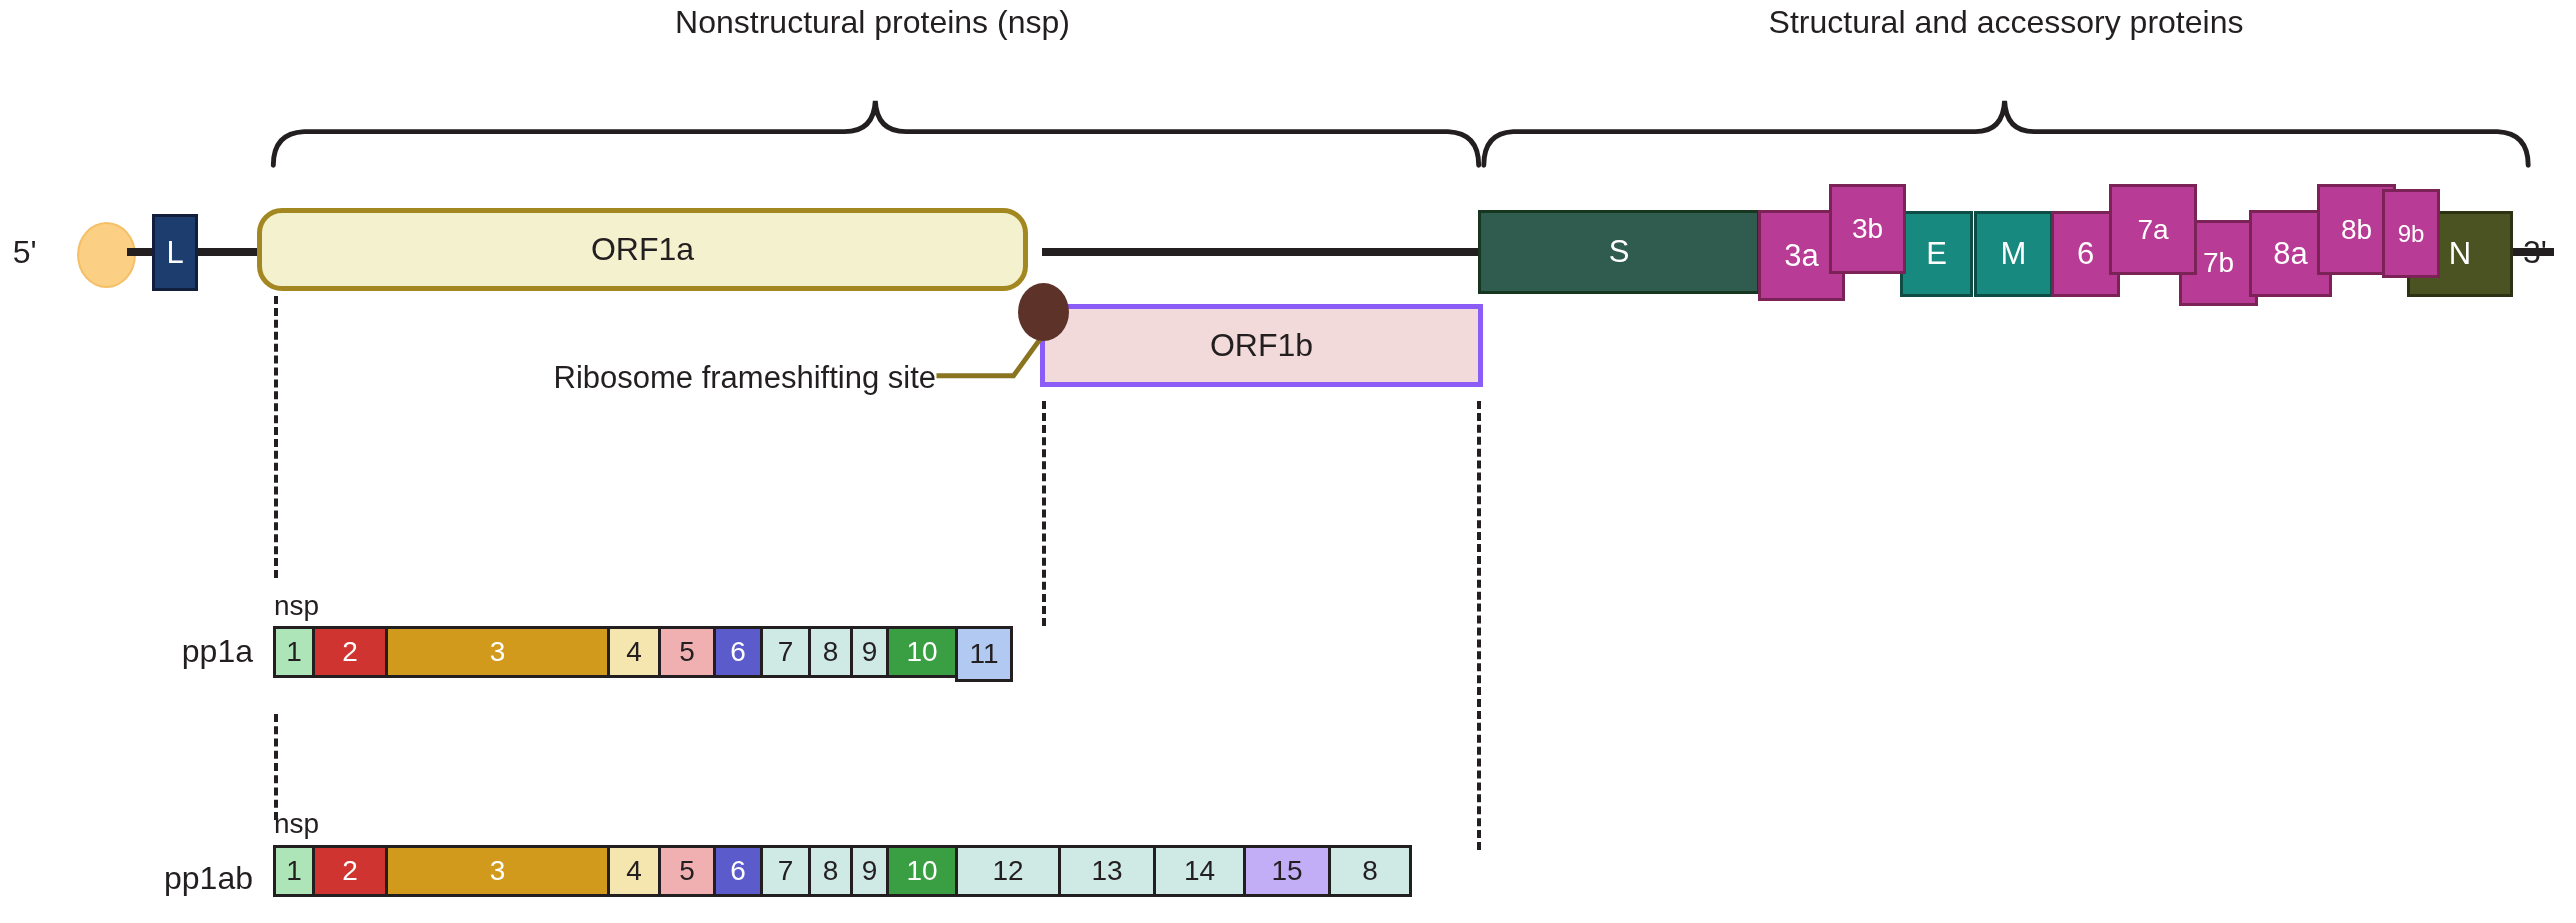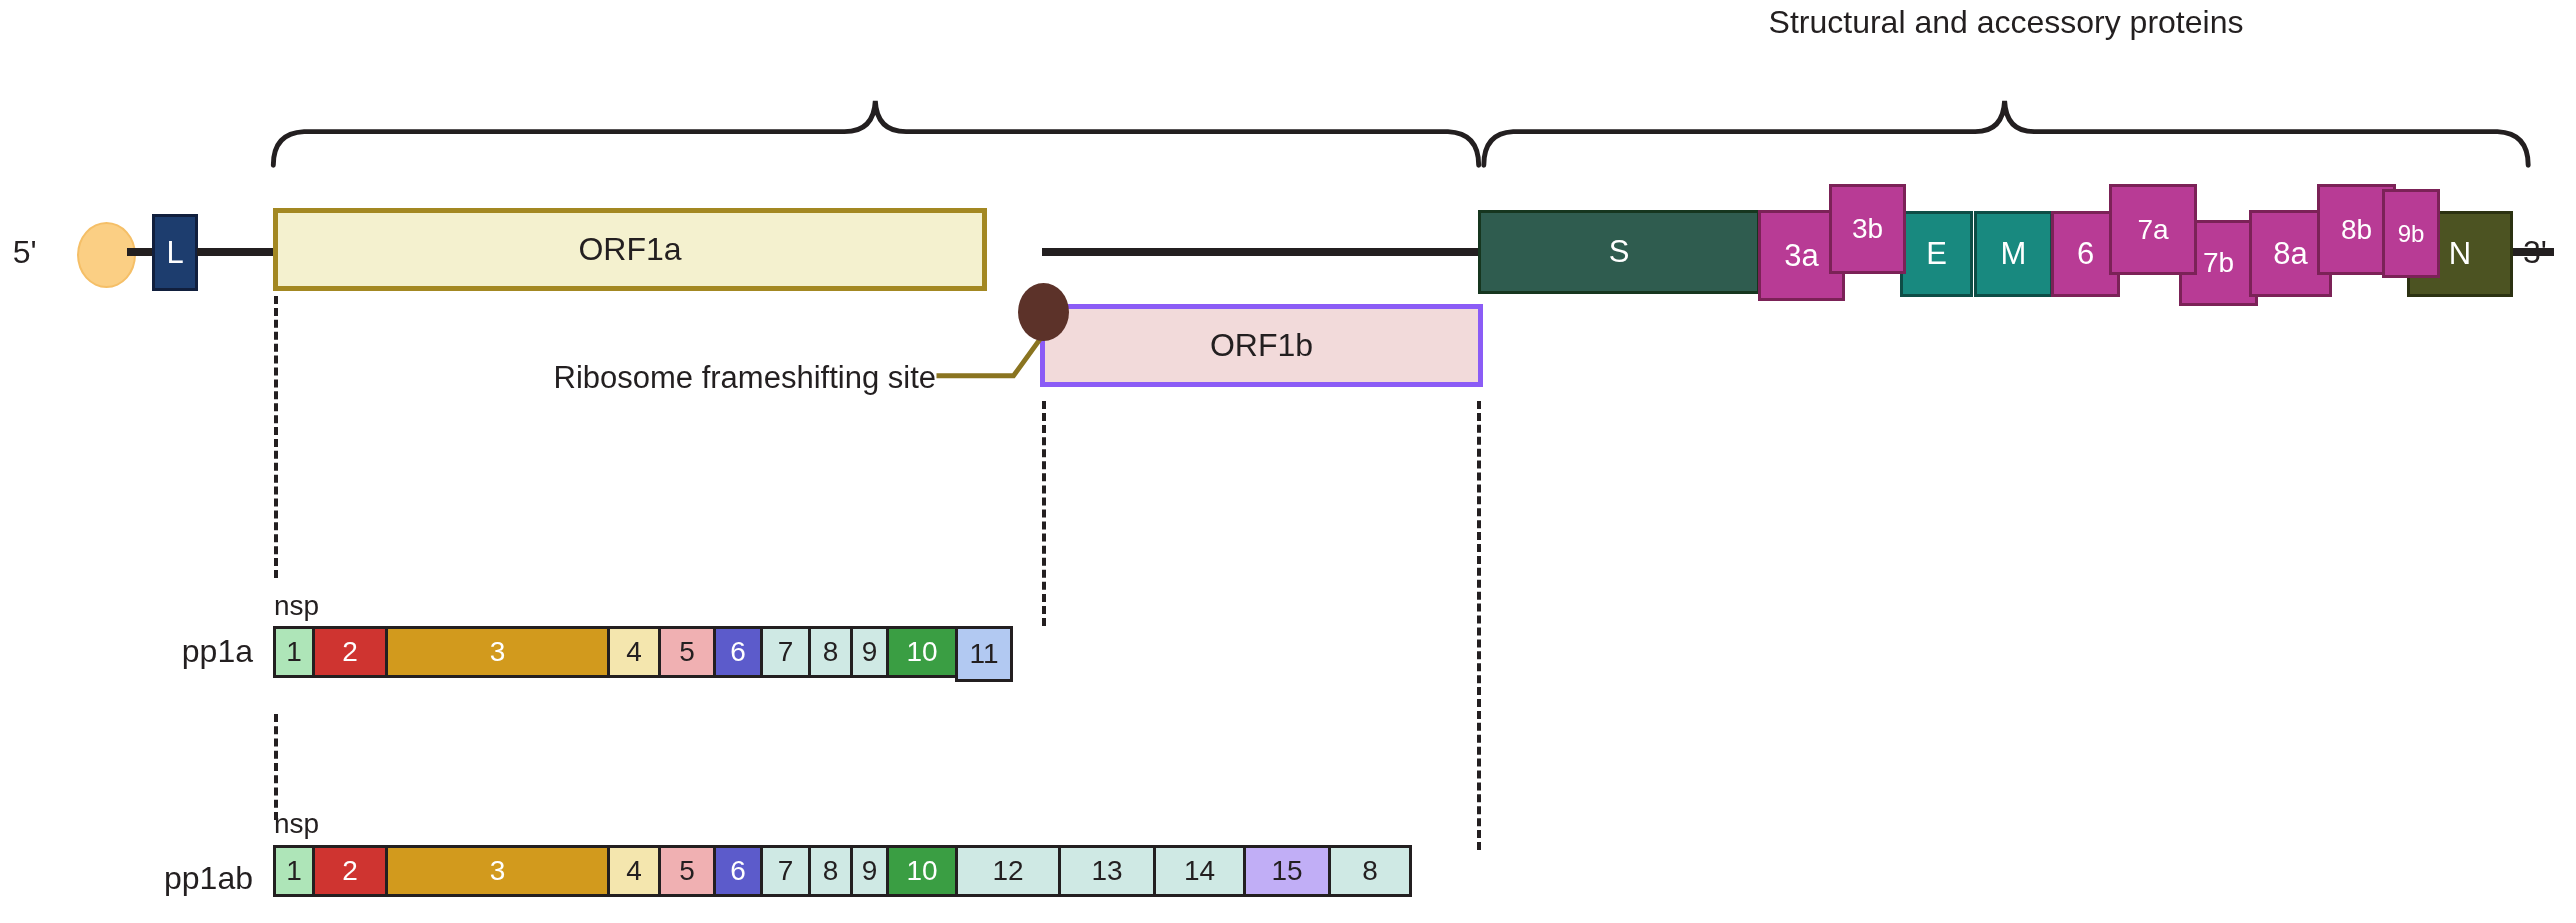--- a/index.html
+++ b/index.html
@@ -26,20 +26,21 @@
   .dash{border-left:4.2px dashed #231f20;width:0;}
   .cap{background:#fbcf84;border:2.1px solid #f5bf67;border-radius:50%;}
   .fsdot{background:#5c3229;border-radius:50%;}
   svg{display:block;overflow:visible;}
 </style>
 </head>
 <body>
 
 <div id="stage">
 
+  <div class="abs hdr" style="left:274px;top:4.2px;width:1197px;">Nonstructural proteins (nsp)</div>
   <div class="abs hdr" style="left:1485px;top:4.2px;width:1042px;">Structural and accessory proteins</div>
 
   <svg class="abs" style="left:267px;top:91px;" width="1218" height="77" viewBox="0 0 1730 110">
     <path d="M4,106 Q4,60 48,58 L820,58 Q862,58 864,14 Q866,58 908,58 L1682,58 Q1726,60 1726,106" fill="none" stroke="#231f20" stroke-width="7" stroke-linecap="round"></path>
   </svg>
   <svg class="abs" style="left:1478px;top:91px;" width="1056" height="77" viewBox="0 0 1500 110">
     <path d="M4,106 Q4,60 46,58 L706,58 Q746,58 748,14 Q750,58 790,58 L1452,58 Q1496,60 1496,106" fill="none" stroke="#231f20" stroke-width="7" stroke-linecap="round"></path>
   </svg>
 
   <div class="abs endlbl" style="left:12.7px;top:234px;">5'</div>
@@ -47,21 +48,21 @@
   <div class="abs cap" style="left:77px;top:222px;width:55px;height:62px;"></div>
 
   <div class="abs backbone" style="left:127px;top:248px;width:28px;"></div>
 
   <div class="abs gbox" style="left:152px;top:214px;width:46px;height:77px;background:#1d3d6e;border:3.5px solid #111f3d;">
     <span>L</span>
   </div>
 
   <div class="abs backbone" style="left:197px;top:248px;width:79px;"></div>
 
-  <div class="abs orfbox orf1a" style="left:273px;top:208px;width:714px;height:83px;">
+  <div class="abs orfbox orf1a" style="left:257px;top:208px;width:771px;height:83px;border-radius:25px;">
     <span>ORF1a</span>
   </div>
 
   <div class="abs backbone" style="left:1042px;top:248px;width:440px;"></div>
 
   <div class="abs orfbox orf1b" style="left:1040px;top:304px;width:443px;height:83px;">
     <span>ORF1b</span>
   </div>
 
   <svg class="abs" style="left:936px;top:296px;" width="141" height="91" viewBox="0 0 200 130">

